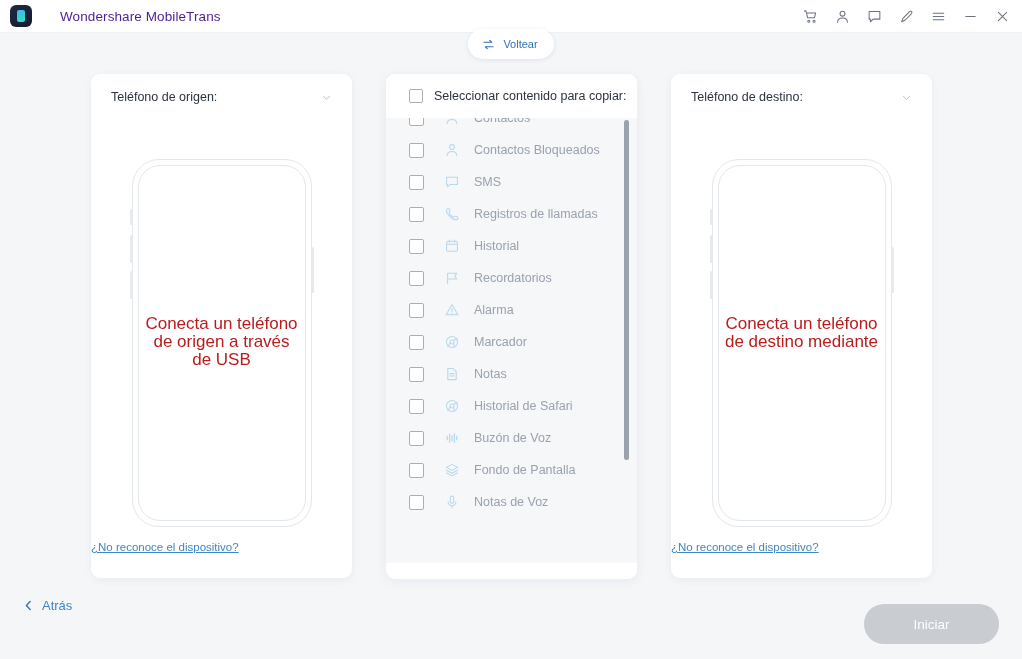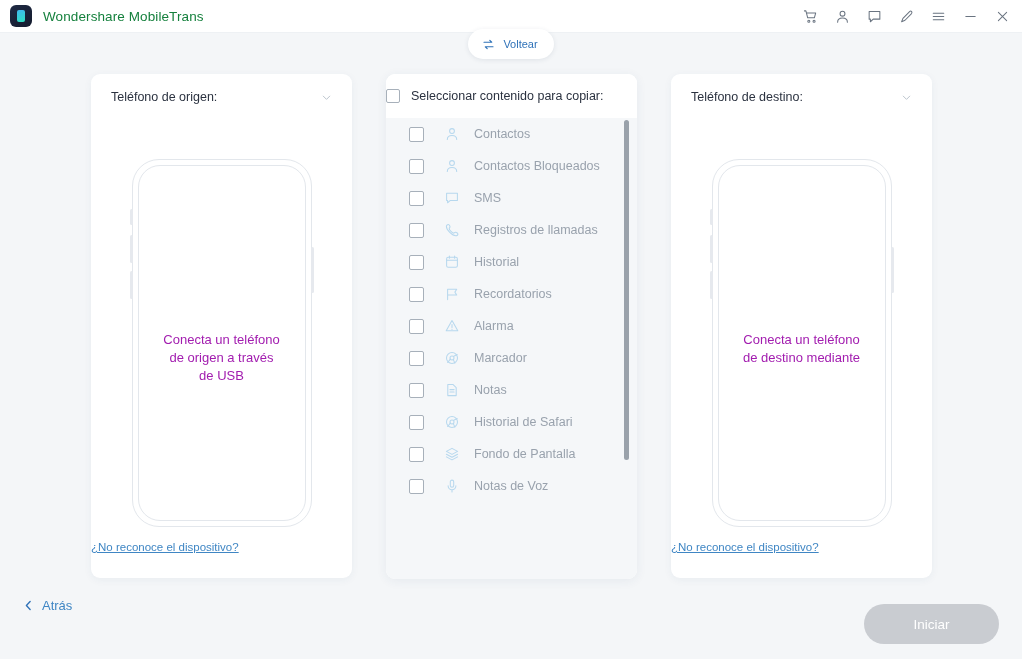--- a/index.html
+++ b/index.html
@@ -36,23 +36,23 @@
   }
   .app-icon::after {
     content: "";
     position: absolute;
     left: 7px; top: 5px;
     width: 8px; height: 12px;
     border-radius: 2px;
     background: linear-gradient(160deg, #3fb8f0 0%, #2ee0c0 100%);
   }
   .app-title {
-    margin-left: 11px;
+    margin-left: 28px;
     font-size: 13.5px;
-    color: #15803d;
+    color: #4c1d95;
     letter-spacing: .1px;
   }
   .win-actions {
     margin-left: auto;
     display: flex;
     align-items: center;
     gap: 0px;
     padding-right: 4px;
   }
   .win-btn {
@@ -151,25 +151,25 @@
   }
   .btn-l { left: -2px; width: 3px; }
   .btn-l.b1 { top: 50px;  height: 16px; }
   .btn-l.b2 { top: 76px;  height: 28px; }
   .btn-l.b3 { top: 112px; height: 28px; }
   .btn-r { right: -2px; top: 88px; width: 3px; height: 46px; }
 
   .phone-text {
     position: absolute;
     left: 0; right: 0;
-    top: 172px;
+    top: 156px;
     text-align: center;
-    font-size: 13px;
+    font-size: 17px;
     line-height: 18px;
-    color: #a21caf;
+    color: #b91c1c;
   }
 
   .recog-link {
     position: absolute;
     left: 0; right: 0;
     bottom: 25px;
     text-align: left;
     font-size: 11.5px;
     color: #3f86c4;
     text-decoration: underline;
@@ -184,40 +184,41 @@
     box-shadow: 0 2px 11px rgba(45,70,110,0.07);
     overflow: hidden;
   }
   .middle-head {
     position: absolute;
     left: 0; top: 0;
     width: 100%;
     height: 44px;
     display: flex;
     align-items: center;
+    padding-left: 23px;
     box-sizing: border-box;
     background: #ffffff;
     z-index: 2;
   }
   .middle-head .label {
     font-size: 12.5px;
     color: #2b3240;
     margin-left: 11px;
   }
   .cbox {
     width: 14px; height: 14px;
     border: 1px solid #a7b0ba;
     border-radius: 2px;
     background: #fff;
     box-sizing: border-box;
     flex: none;
   }
   .middle-body {
     position: absolute;
-    left: 0; top: 44px;
+    left: 0; top: 28px;
     width: 100%;
     height: 461px;
     background: #f5f7f9;
     overflow: hidden;
   }
   .ct-row {
     height: 32px;
     display: flex;
     align-items: center;
     padding-left: 23px;
@@ -477,20 +478,29 @@
               <circle cx="8" cy="8" r="5.5"></circle>
               <circle cx="8" cy="8" r="2"></circle>
               <path d="M9.8 6.2l3.4-1.6M6.3 9.1l-2.6 3.4M9.3 9.6l1.6 3.5"></path>
             </svg>
           </span>
           <span class="ct-label">Historial de Safari</span>
         </div>
         <div class="ct-row">
           <span class="cbox"></span>
           <span class="ct-icon">
+            <svg width="16" height="16" viewBox="0 0 16 16" fill="none" stroke="currentColor" stroke-width="1.25" stroke-linecap="round">
+              <path d="M3.2 6.2v3.6M5.6 4v8M8 5.5v5M10.4 3.6v8.8M12.8 6.2v3.6"></path>
+            </svg>
+          </span>
+          <span class="ct-label">Buzón de Voz</span>
+        </div>
+        <div class="ct-row">
+          <span class="cbox"></span>
+          <span class="ct-icon">
             <svg width="16" height="16" viewBox="0 0 16 16" fill="none" stroke="currentColor" stroke-width="1.05" stroke-linecap="round" stroke-linejoin="round">
               <path d="M8 2.4l5.6 3-5.6 3-5.6-3z"></path>
               <path d="M2.4 8.2l5.6 3 5.6-3"></path>
               <path d="M2.4 10.9l5.6 3 5.6-3"></path>
             </svg>
           </span>
           <span class="ct-label">Fondo de Pantalla</span>
         </div>
         <div class="ct-row">
           <span class="cbox"></span>

